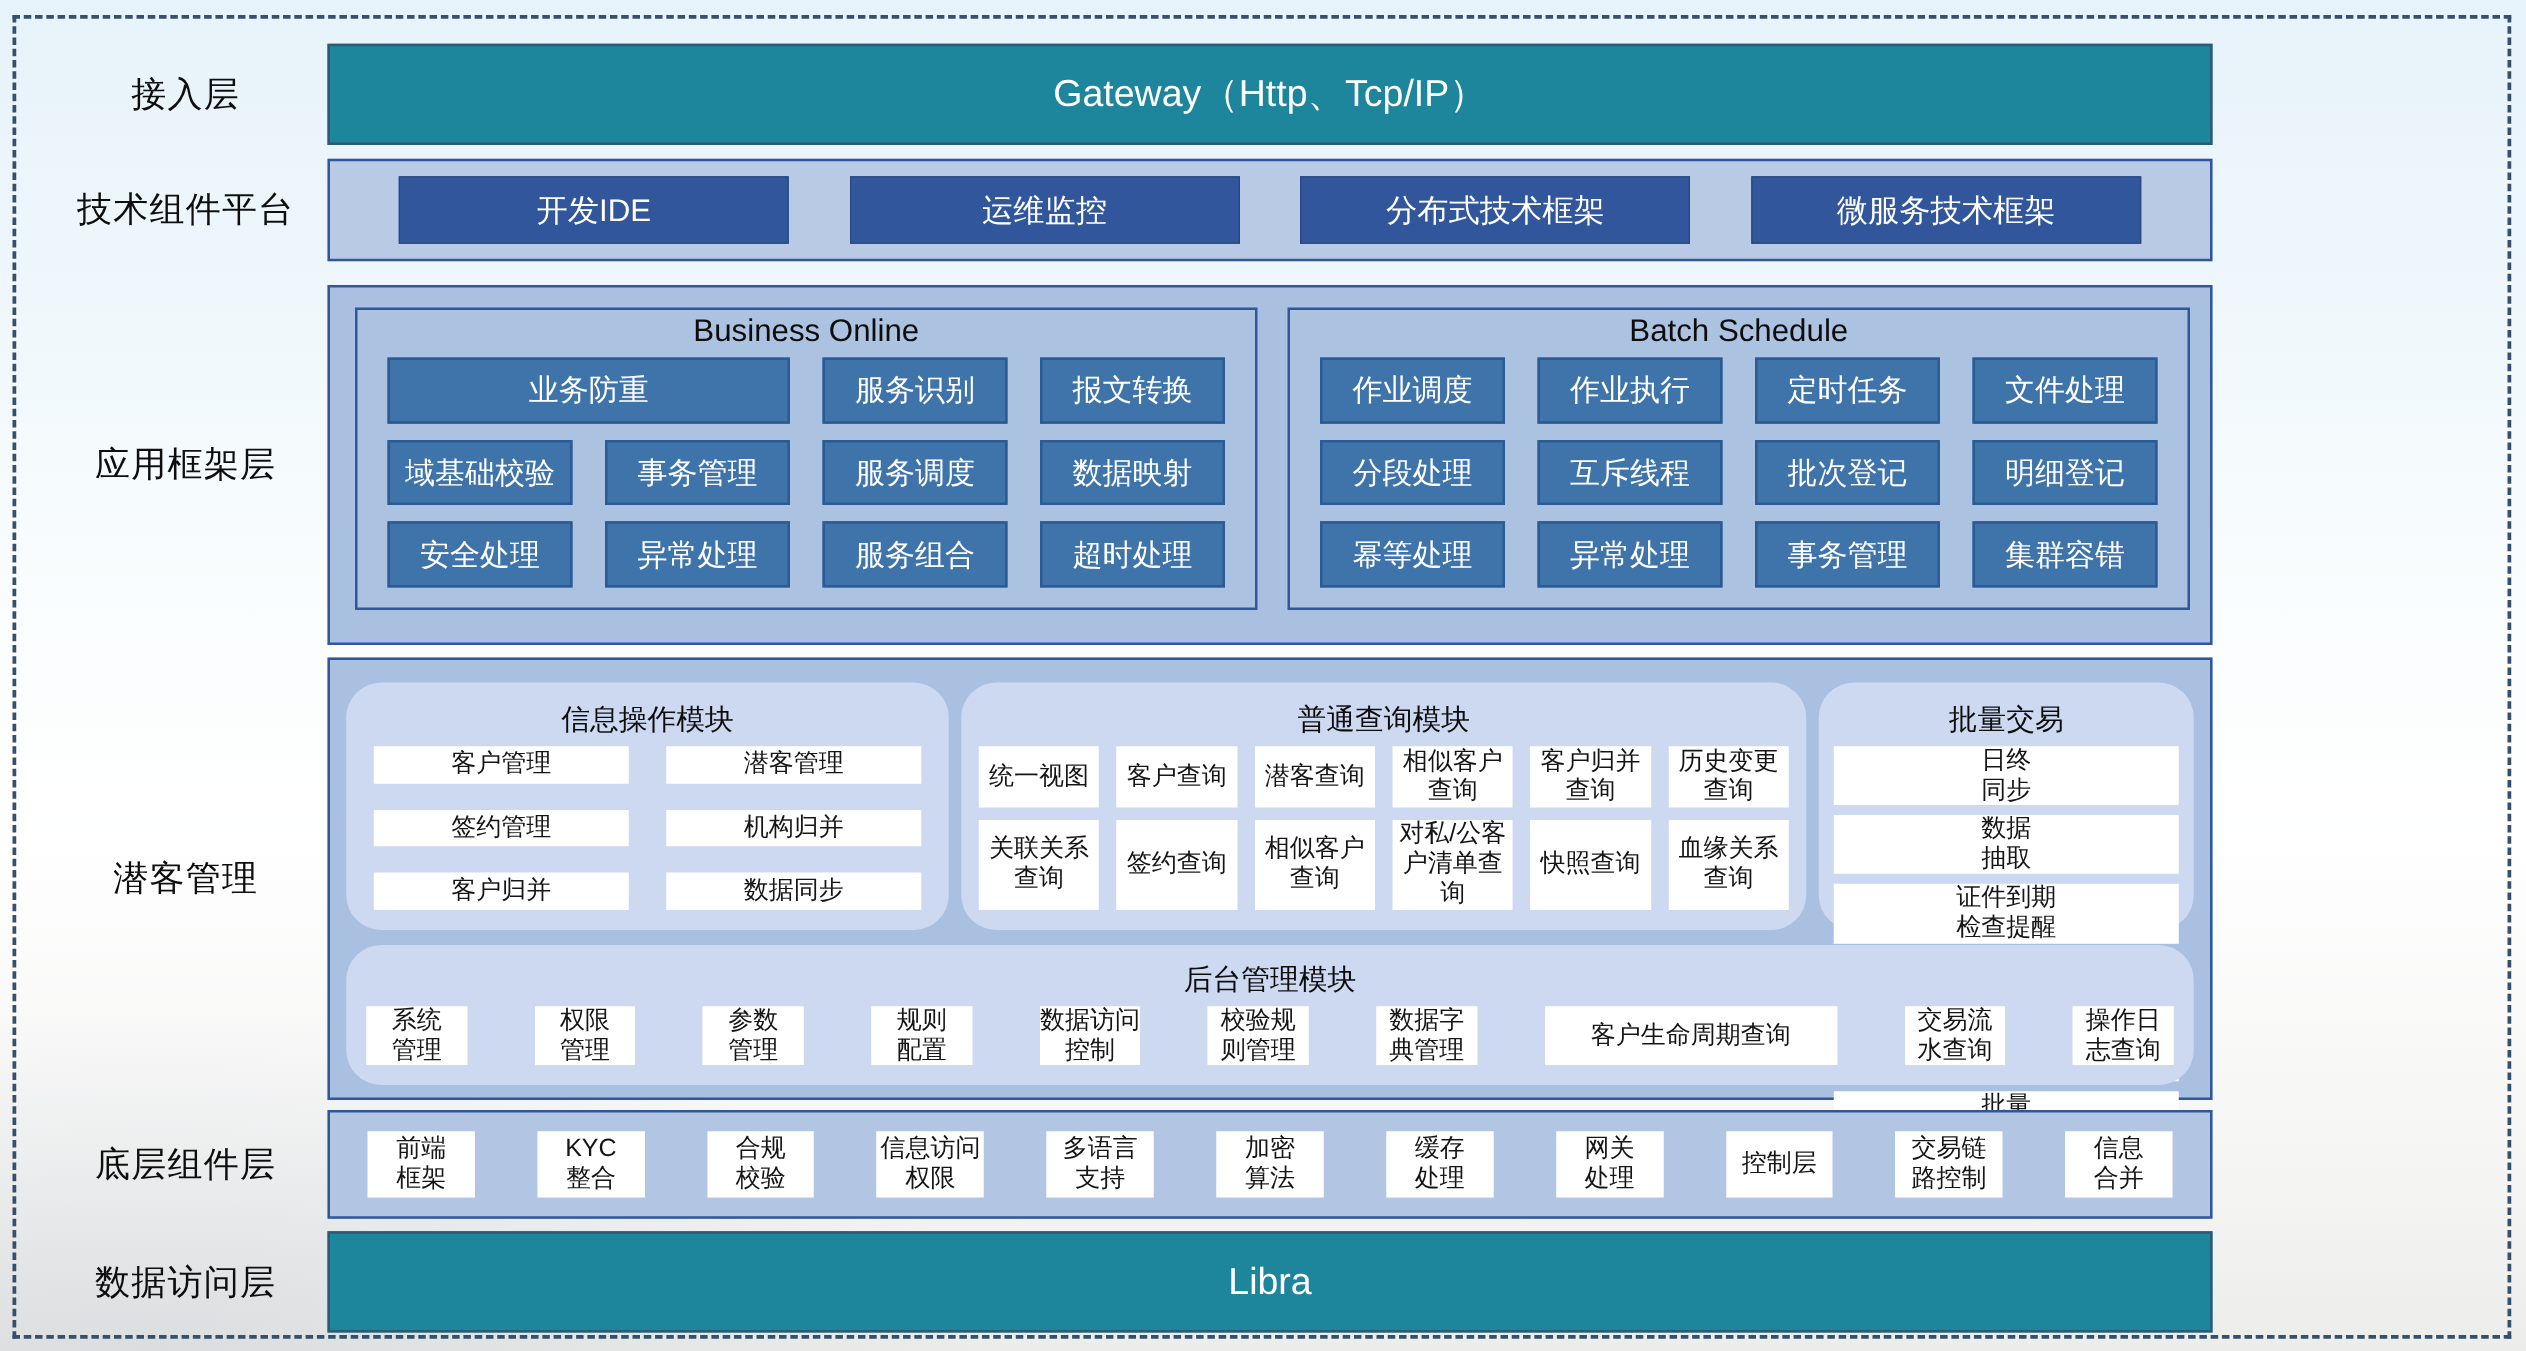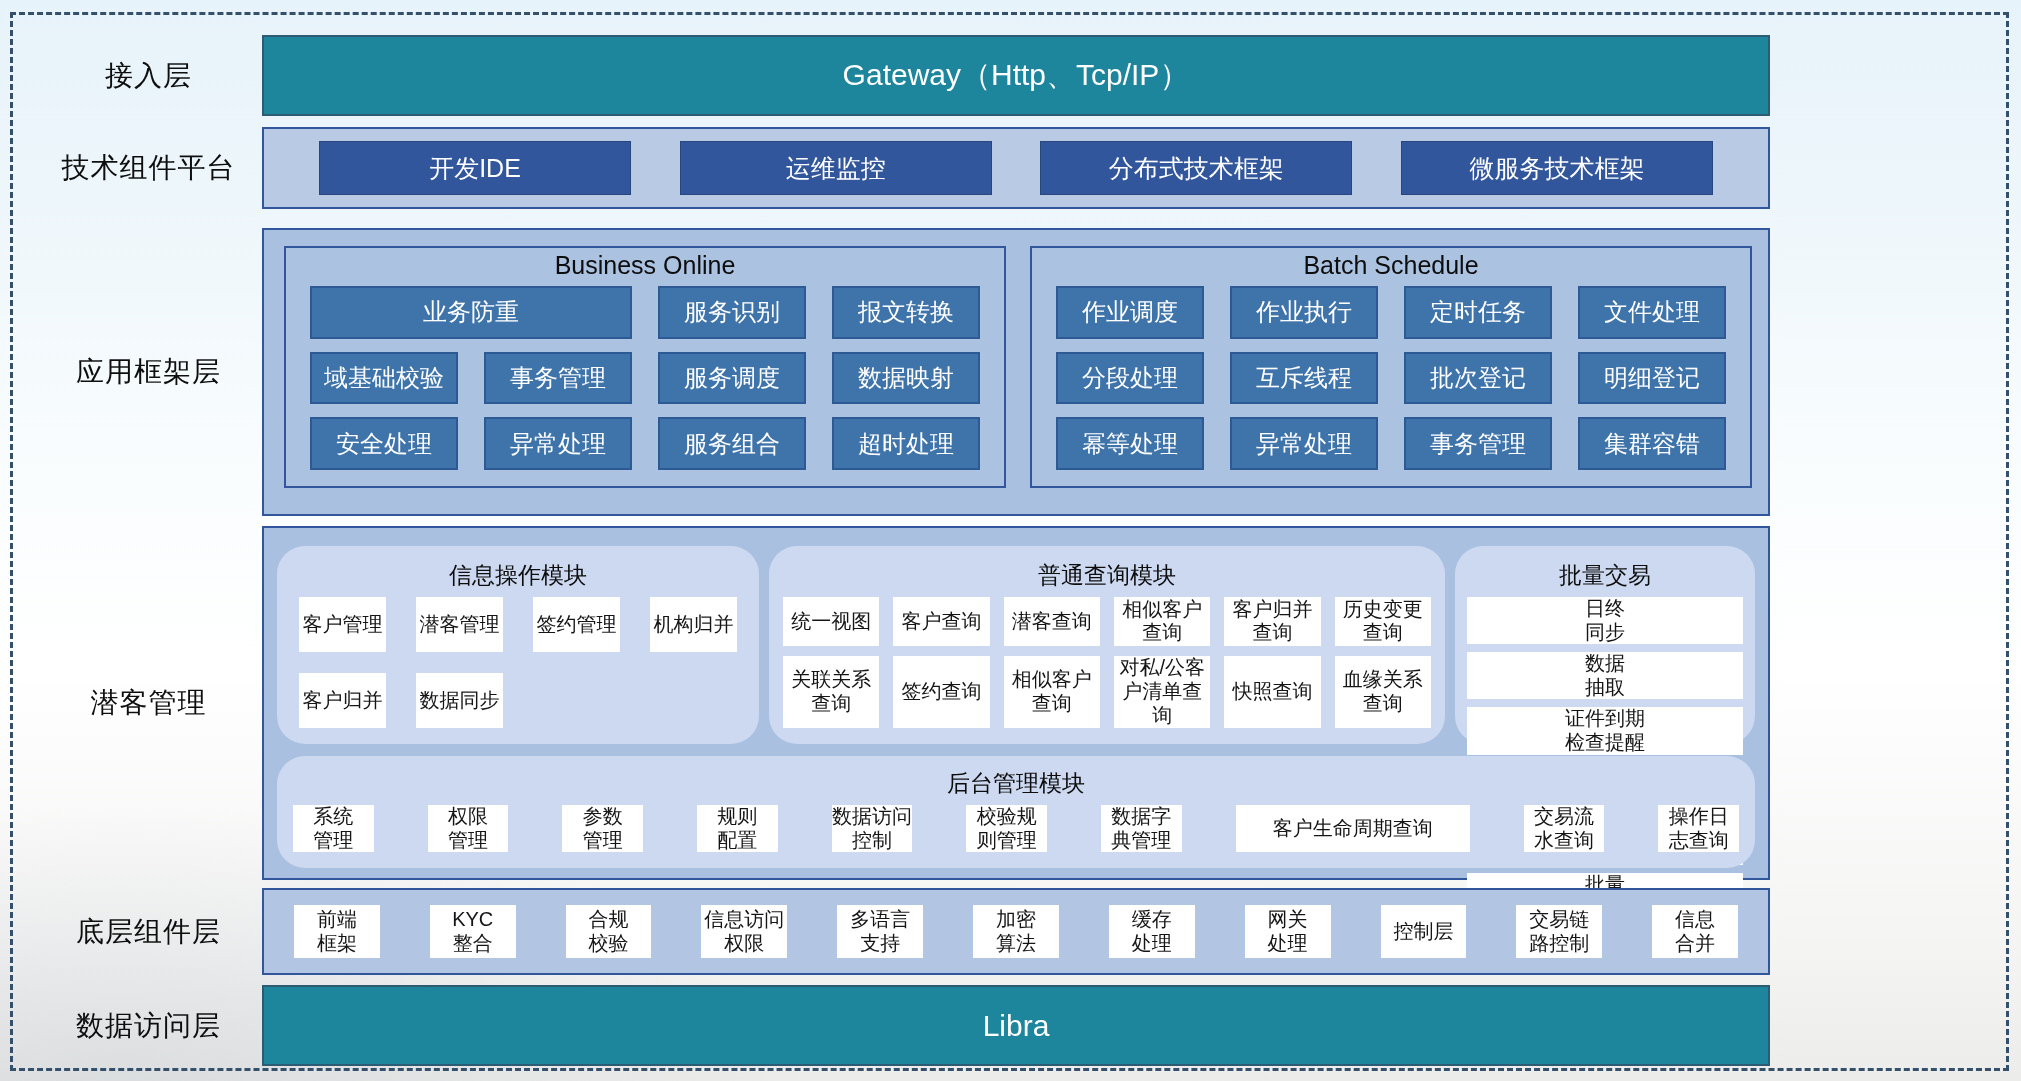--- a/index.html
+++ b/index.html
@@ -66,21 +66,21 @@
   .svc-top { display:flex; gap:10px; height:198px; }
   .module {
     background:#cdd9f0; border-radius:28px; display:flex; flex-direction:column;
     box-sizing:border-box; padding-top:6px;
   }
   .m-info  { width:482px; }
   .m-query { flex:1; }
   .m-batch { width:300px; }
   .mtitle { text-align:center; font-size:23px; padding:8px 0 4px; color:#0d0d0d; }
   .mgrid { flex:1; display:grid; }
-  .g3  { grid-template-columns:repeat(4,1fr); gap:21px 30px; padding:2px 22px 16px; }
+  .g3  { grid-template-columns:repeat(2,1fr); gap:21px 30px; padding:2px 22px 16px; }
   .g6  { grid-template-columns:repeat(6,1fr); gap:10px 14px; padding:2px 14px 16px; }
   .gb3 { grid-template-columns:repeat(1,1fr); gap:8px 10px;  padding:2px 12px 16px; }
   .wbox {
     background:#ffffff; color:#151515; font-size:20px; line-height:1.18;
     display:flex; align-items:center; justify-content:center; text-align:center;
     white-space:pre-line;
   }
   .svc-admin {
     margin-top:12px; flex:1; background:#cdd9f0; border-radius:28px;
     display:flex; flex-direction:column; padding-top:4px;

